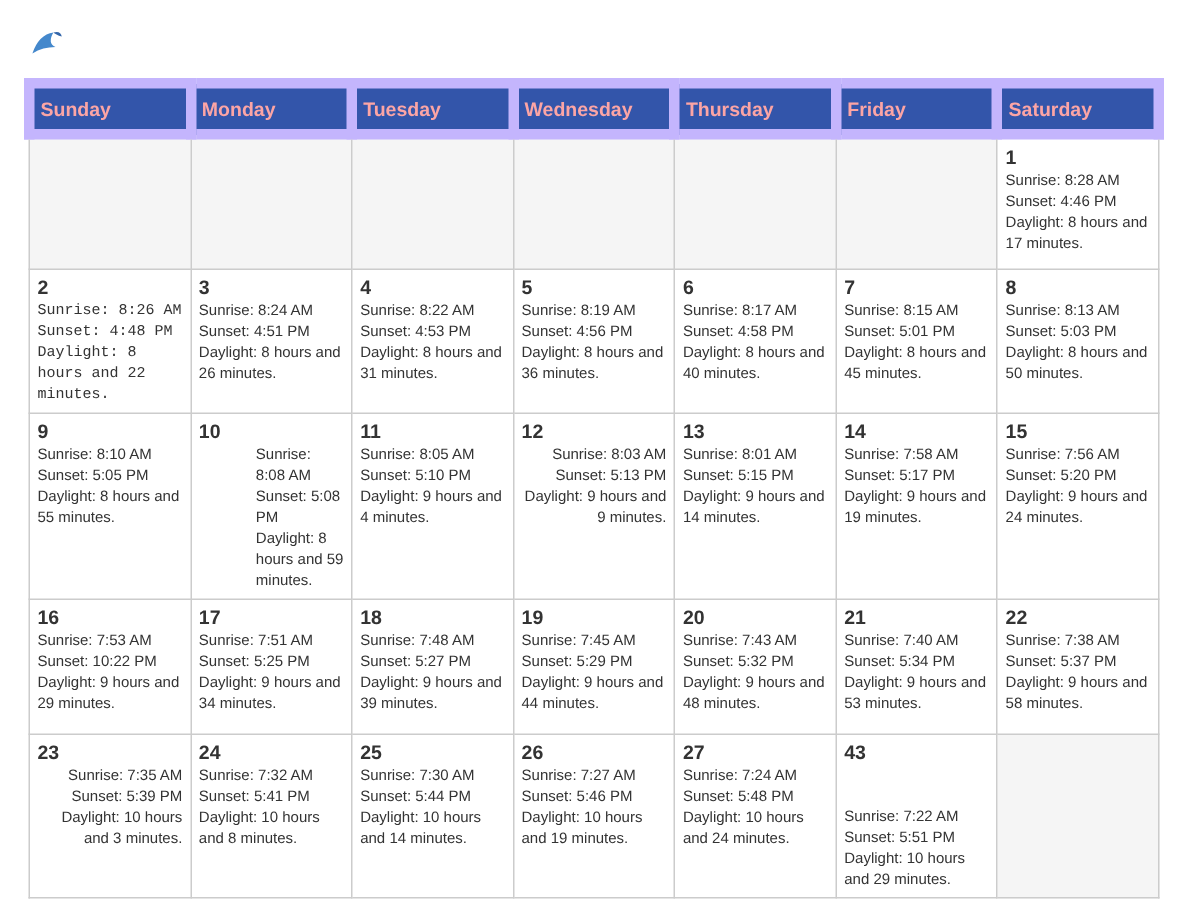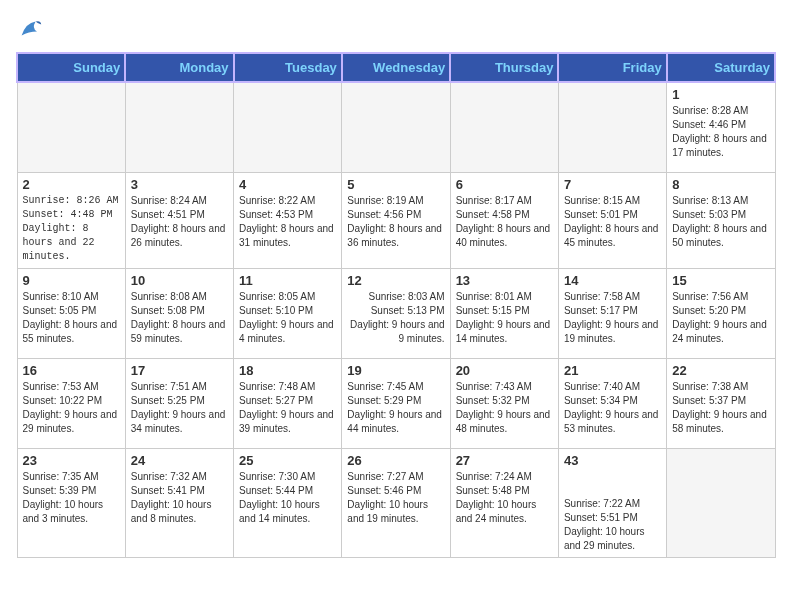--- a/index.html
+++ b/index.html
@@ -43,26 +43,26 @@
       font-size: 16px;
       color: #555;
     }
     table {
       width: 100%;
       border-collapse: collapse;
       table-layout: fixed;
     }
     th {
       background-color: #3355aa;
-      color: #7dd3fc;
+      color: #fca5a5;
       font-size: 13px;
       font-weight: bold;
       padding: 6px 4px;
-      text-align: right;
-      border: 2px solid #c4b5fd;
+      text-align: left;
+      border: 7px solid #c4b5fd;
     }
     td {
       vertical-align: top;
       border: 1px solid #ccc;
       padding: 4px 5px;
       height: 90px;
       font-size: 10.5px;
       color: #333;
       background: #fff;
     }
@@ -174,21 +174,21 @@
       </tr>
       <tr>
         <td>
           <span class="day-num">9</span>
           <div class="day-info" style="white-space: pre-line;">Sunrise: 8:10 AM
 Sunset: 5:05 PM
 Daylight: 8 hours and 55 minutes.</div>
         </td>
         <td>
           <span class="day-num">10</span>
-          <div class="day-info" style="white-space: pre-line;">Sunrise: 8:08 AM
+          <div class="day-info" style="white-space: pre-line; margin-left: 38px;">Sunrise: 8:08 AM
 Sunset: 5:08 PM
 Daylight: 8 hours and 59 minutes.</div>
         </td>
         <td>
           <span class="day-num">11</span>
           <div class="day-info" style="white-space: pre-line;">Sunrise: 8:05 AM
 Sunset: 5:10 PM
 Daylight: 9 hours and 4 minutes.</div>
         </td>
         <td>
@@ -256,21 +256,21 @@
         <td>
           <span class="day-num">22</span>
           <div class="day-info" style="white-space: pre-line;">Sunrise: 7:38 AM
 Sunset: 5:37 PM
 Daylight: 9 hours and 58 minutes.</div>
         </td>
       </tr>
       <tr>
         <td>
           <span class="day-num">23</span>
-          <div class="day-info" style="white-space: pre-line;">Sunrise: 7:35 AM
+          <div class="day-info" style="white-space: pre-line; text-align: right;">Sunrise: 7:35 AM
 Sunset: 5:39 PM
 Daylight: 10 hours and 3 minutes.</div>
         </td>
         <td>
           <span class="day-num">24</span>
           <div class="day-info" style="white-space: pre-line;">Sunrise: 7:32 AM
 Sunset: 5:41 PM
 Daylight: 10 hours and 8 minutes.</div>
         </td>
         <td>

